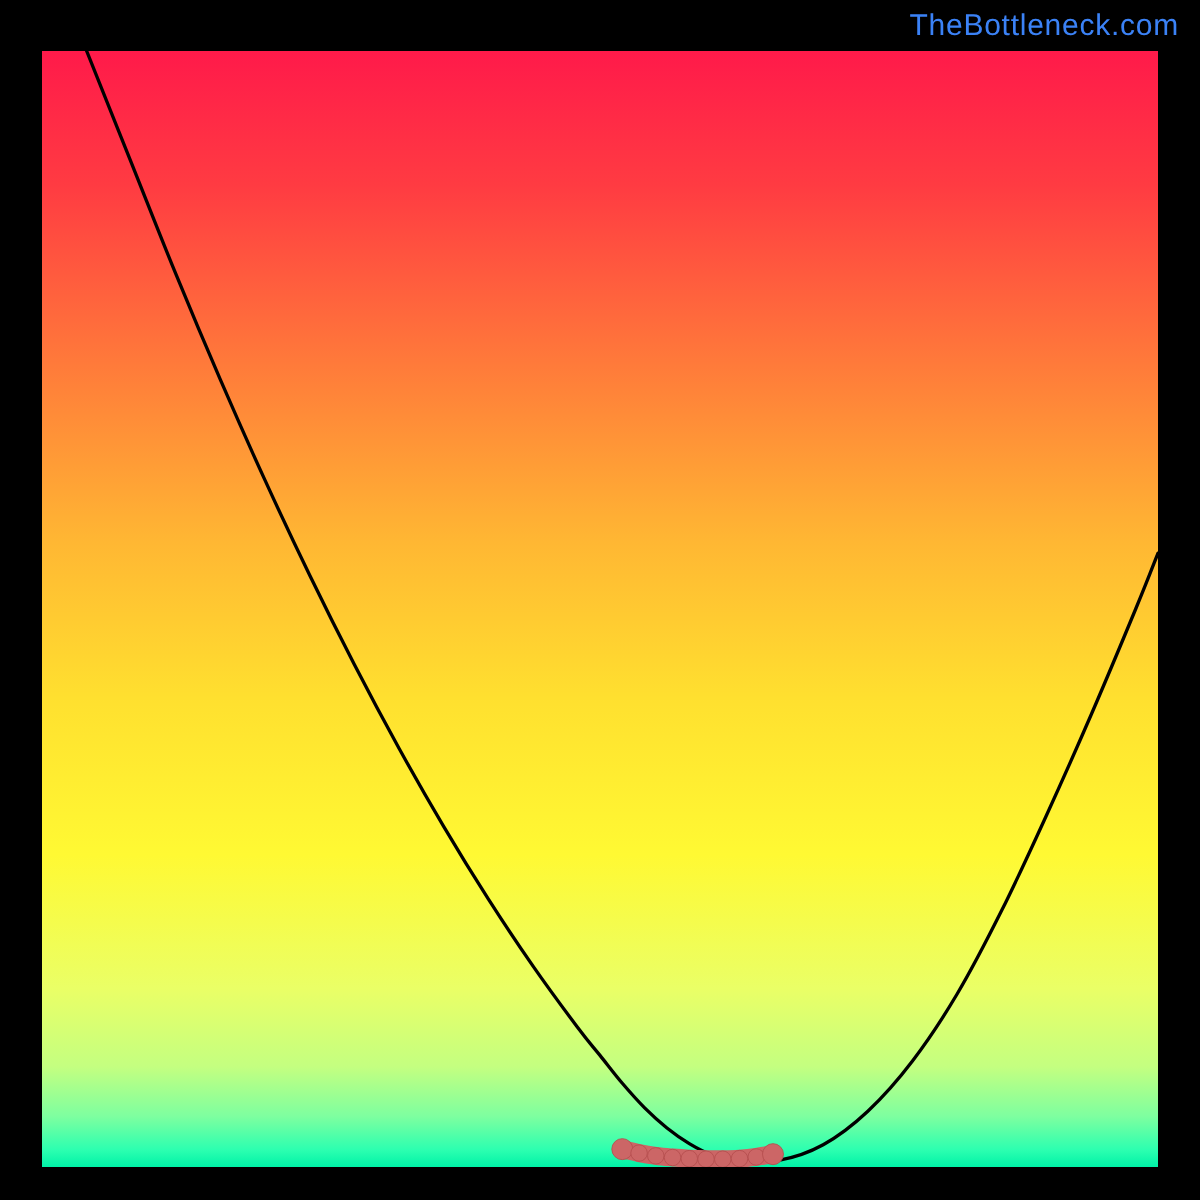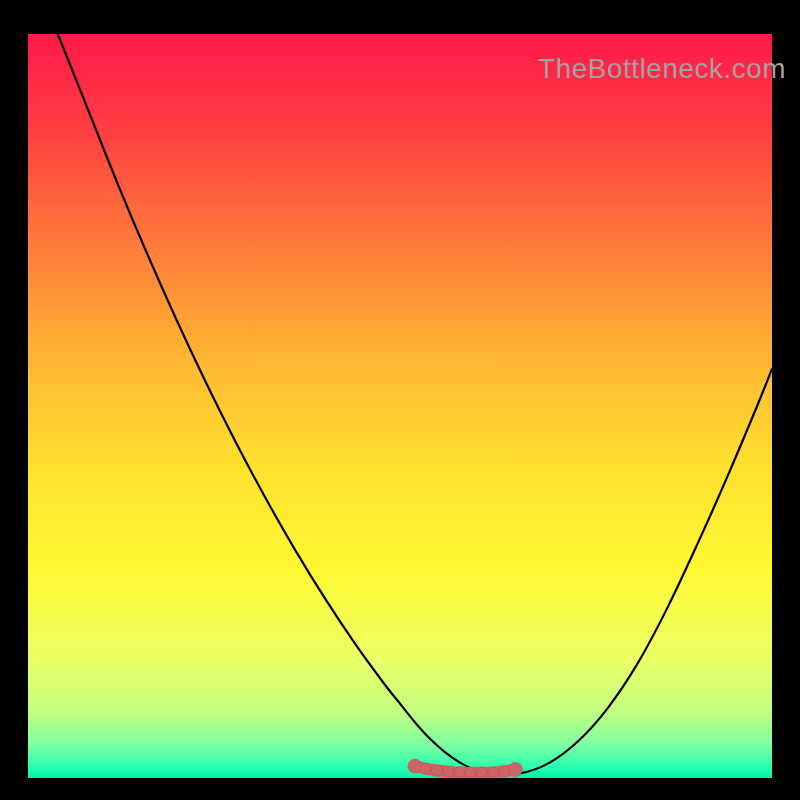--- a/index.html
+++ b/index.html
@@ -14,26 +14,25 @@
   .frame {
     position: relative;
     width: 800px;
     height: 800px;
     background: #000;
   }
   .watermark {
     position: absolute;
     top: 6px;
     right: 14px;
-    color: #a3a3a3;
-    font-size: 28px;
+    color: #3b82f6;
+    font-size: 20px;
     font-weight: 500;
     letter-spacing: 0.5px;
     z-index: 5;
-    margin-top: 47px;
   }
   .plot {
     position: absolute;
     left: 28px;
     top: 34px;
     width: 744px;
     height: 744px;
   }
   svg {
     display: block;

